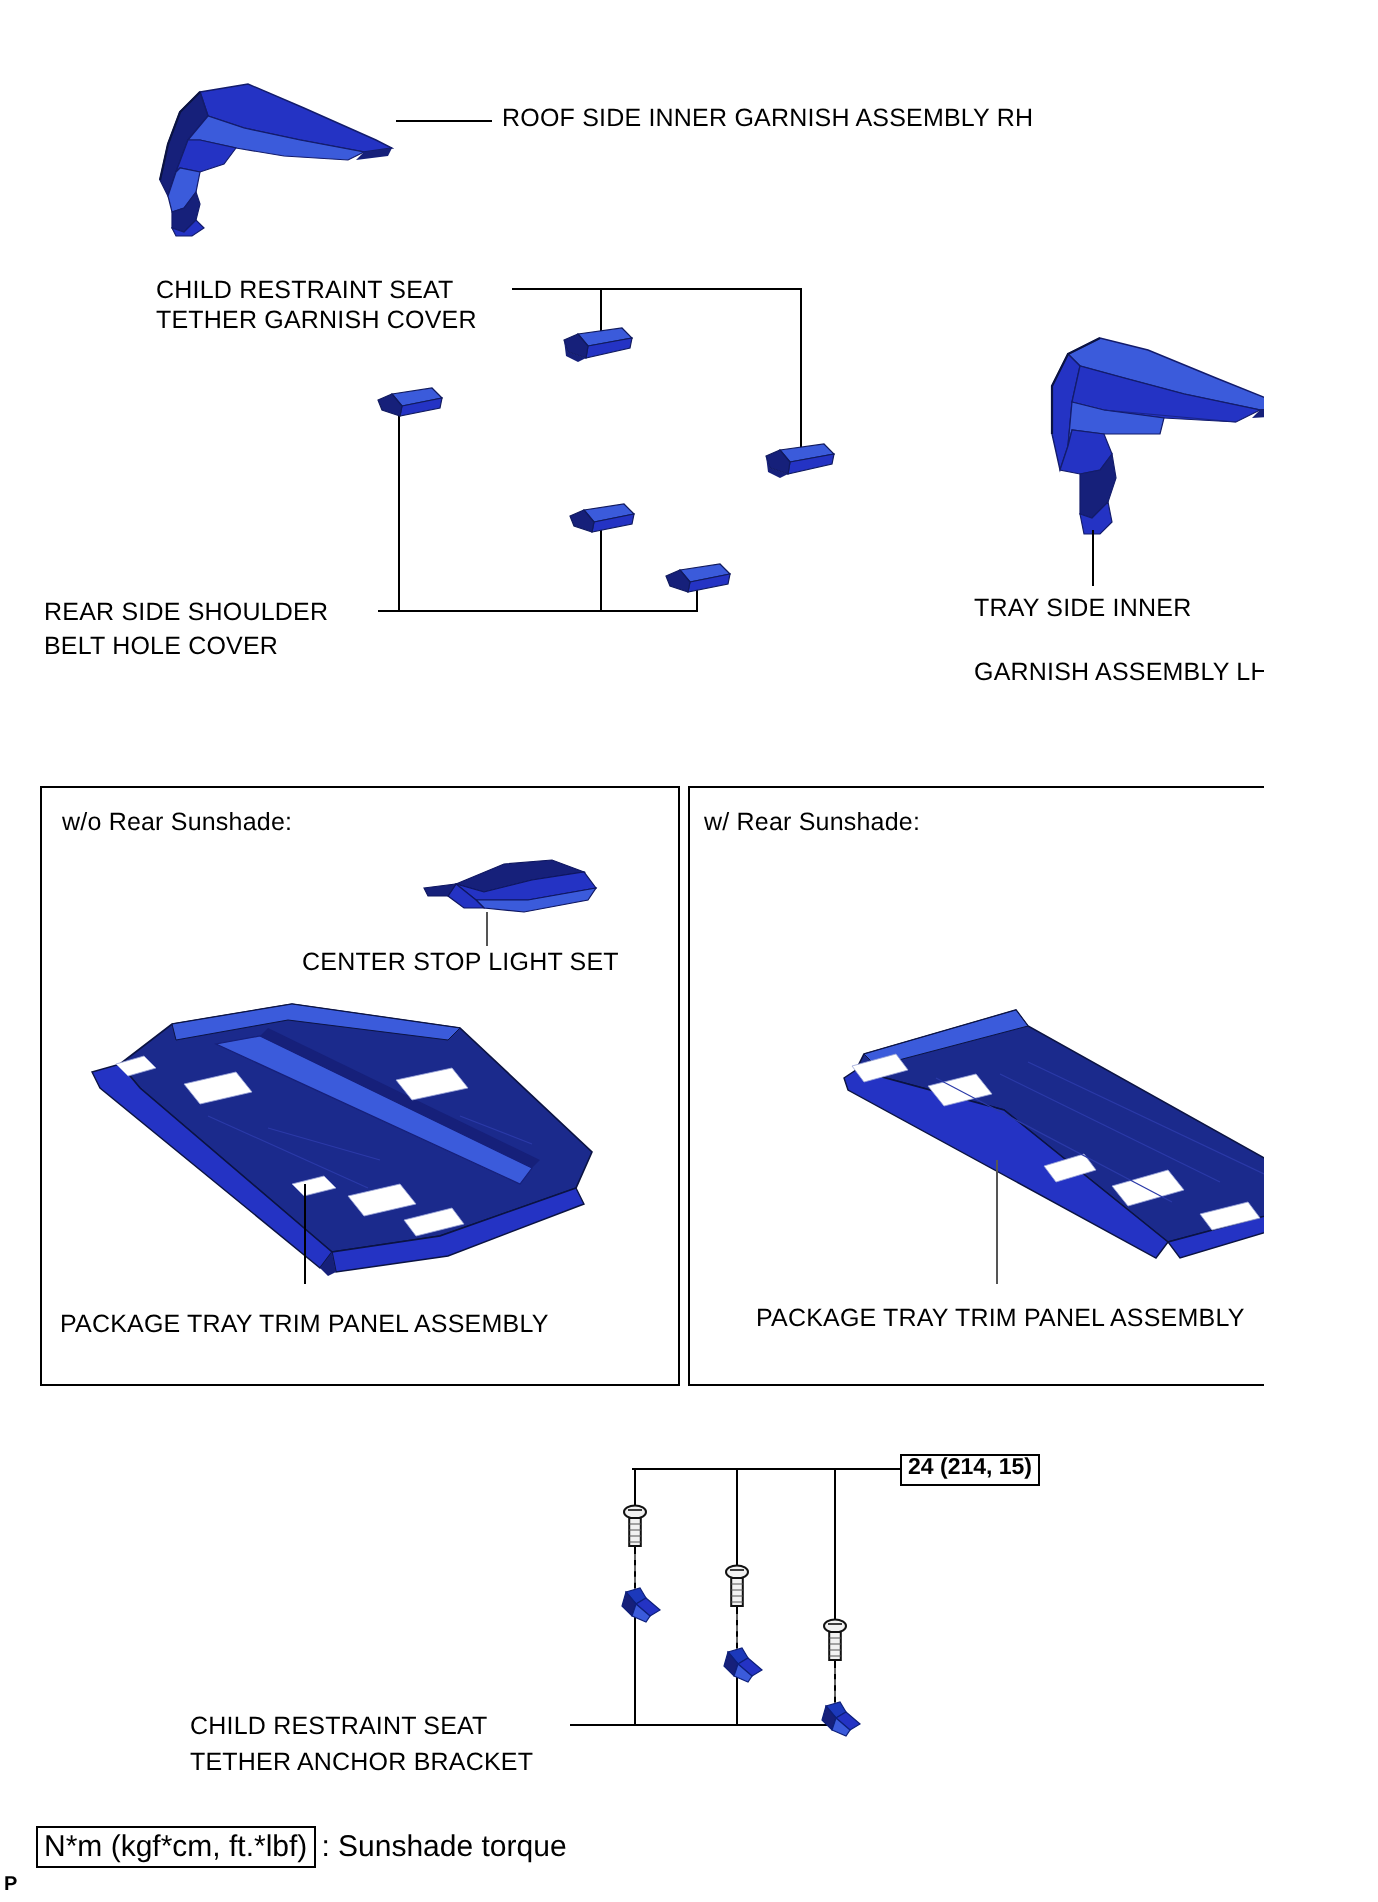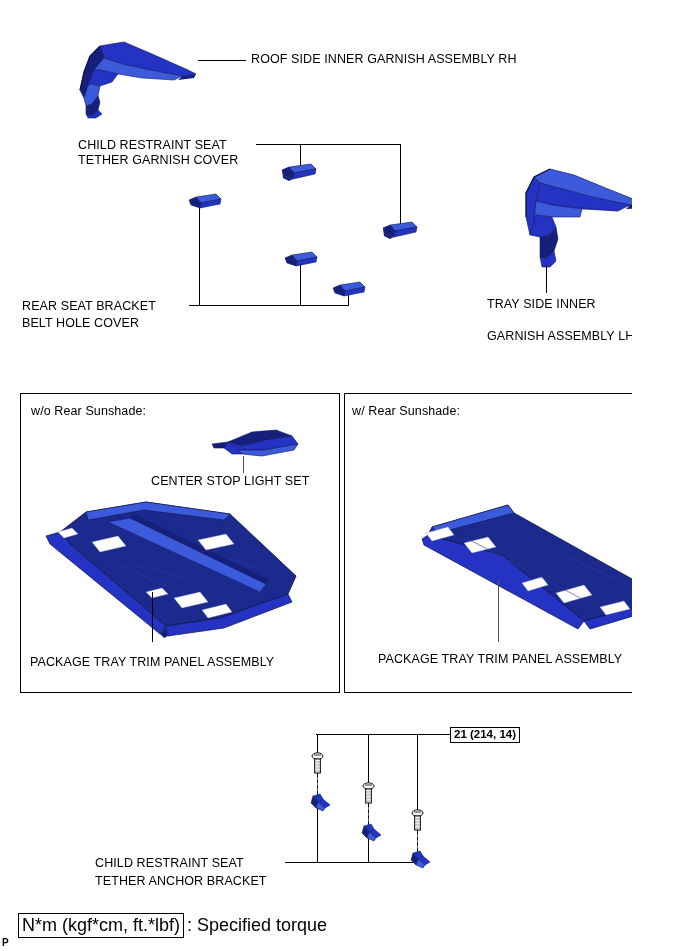--- a/index.html
+++ b/index.html
@@ -55,21 +55,21 @@
     display: flex;
     align-items: center;
     justify-content: center;
     padding: 2px 5px;
     white-space: nowrap;
   }
   .legend-box {
     position: absolute;
     display: flex;
     align-items: center;
-    font-size: 18px;
+    font-size: 15px;
     white-space: nowrap;
   }
   .legend-key {
     border: 1.2px solid #000;
     padding: 1px 3px;
     box-sizing: border-box;
     line-height: 1.15;
   }
   .legend-tail { padding-left: 3px; }
   .part { position: absolute; }
@@ -121,21 +121,21 @@
 
   <div class="part" style="left:382px; top:222px; width:36px; height:18px;">
     <svg width="36" height="18" viewBox="0 0 36 18">
       <polygon points="8,3 30,0 35,5 13,9" fill="#3b5bdb" stroke="#101a5e" stroke-width="0.6"></polygon>
       <polygon points="13,9 35,5 34,10 12,15" fill="#2433c4" stroke="#101a5e" stroke-width="0.6"></polygon>
       <polygon points="8,3 13,9 12,15 3,12 1,6" fill="#16207a" stroke="#101a5e" stroke-width="0.6"></polygon>
       <polygon points="1,6 3,12 12,15 8,17 2,14" fill="#16207a"></polygon>
     </svg>
   </div>
 
-  <div class="lbl" style="left:22px; top:299px;">REAR SEAT BRACKET</div>
+  <div class="lbl" style="left:22px; top:299px;">REAR SIDE SHOULDER</div>
   <div class="lbl" style="left:22px; top:316px;">BELT HOLE COVER</div>
 
   <div class="ln h" style="left:189px; top:305px; width:160px;"></div>
 
   <div class="ln v" style="left:199px; top:203px; height:103px;"></div>
 
   <div class="ln v" style="left:300px; top:261px; height:45px;"></div>
 
   <div class="ln v" style="left:348px; top:290px; height:16px;"></div>
 
@@ -248,21 +248,21 @@
 
       <path d="M64,44 L182,106" stroke="#2b3aa8" stroke-width="0.6" fill="none"></path>
       <path d="M96,42 L206,96" stroke="#2b3aa8" stroke-width="0.6" fill="none"></path>
       <path d="M110,36 L228,92" stroke="#2b3aa8" stroke-width="0.6" fill="none"></path>
     </svg>
   </div>
   <div class="ln gray v" style="left:498px; top:580px; height:62px;"></div>
   <div class="lbl" style="left:378px; top:652px;">PACKAGE TRAY TRIM PANEL ASSEMBLY</div>
 
   <div class="ln h" style="left:316px; top:734px; width:136px;"></div>
-  <div class="torque-box" style="left:450px; top:727px; width:70px; height:16px;">21 (214, 14)</div>
+  <div class="torque-box" style="left:450px; top:727px; width:70px; height:16px;">24 (214, 15)</div>
 
   <div class="ln v" style="left:317px; top:734px; height:128px;"></div>
   <div class="ln v" style="left:368px; top:734px; height:128px;"></div>
   <div class="ln v" style="left:417px; top:734px; height:128px;"></div>
 
   <div class="ln h" style="left:285px; top:862px; width:133px;"></div>
 
   <div class="part" style="left:311px; top:752px; width:13px; height:24px;">
     <svg width="13" height="24" viewBox="0 0 13 24">
       <ellipse cx="6.5" cy="4" rx="5.5" ry="3.2" fill="#f2f2f2" stroke="#111111" stroke-width="1"></ellipse>
@@ -324,18 +324,18 @@
       <polygon points="3,2 8,8 6,14 1,9" fill="#16207a" stroke="#0d1f7a" stroke-width="0.6"></polygon>
       <polygon points="6,14 8,8 15,14 13,17" fill="#3b5bdb" stroke="#0d1f7a" stroke-width="0.6"></polygon>
     </svg>
   </div>
 
   <div class="lbl" style="left:95px; top:856px;">CHILD RESTRAINT SEAT</div>
   <div class="lbl" style="left:95px; top:874px;">TETHER ANCHOR BRACKET</div>
 
   <div class="legend-box" style="left:18px; top:913px;">
     <span class="legend-key">N*m (kgf*cm, ft.*lbf)</span>
-    <span class="legend-tail">: Specified torque</span>
+    <span class="legend-tail">: Sunshade torque</span>
   </div>
 
   <div class="corner-mark" style="left:2px; top:937px;">P</div>
 
 </div>
 
 </body></html>

